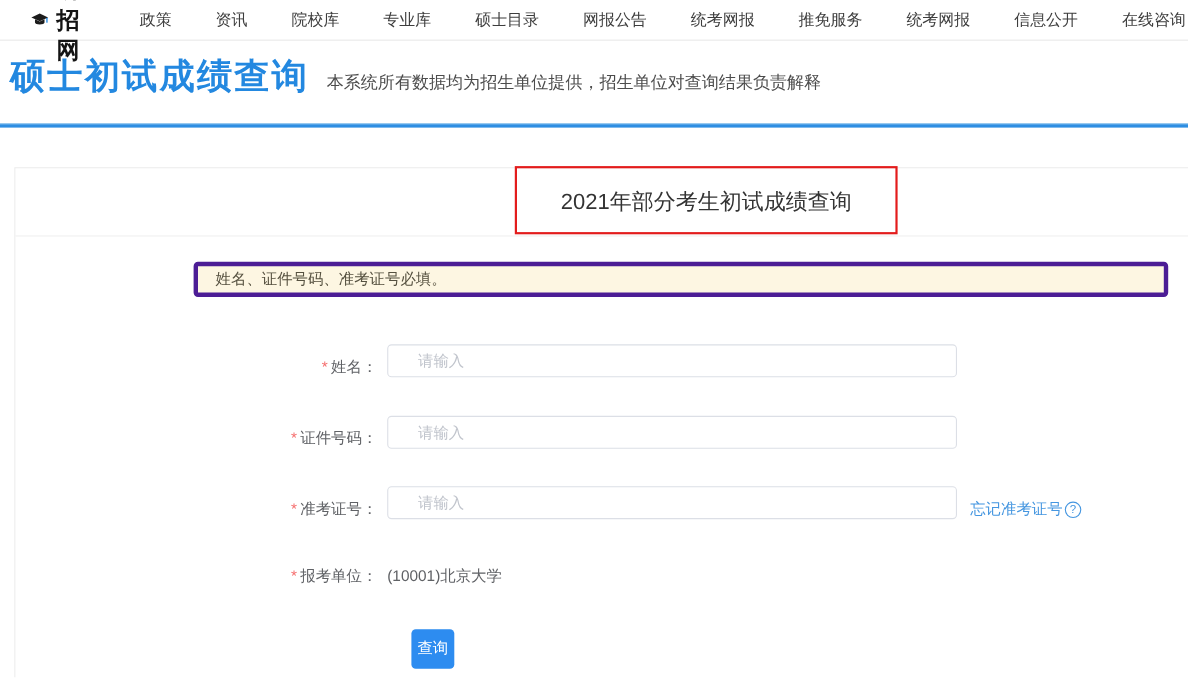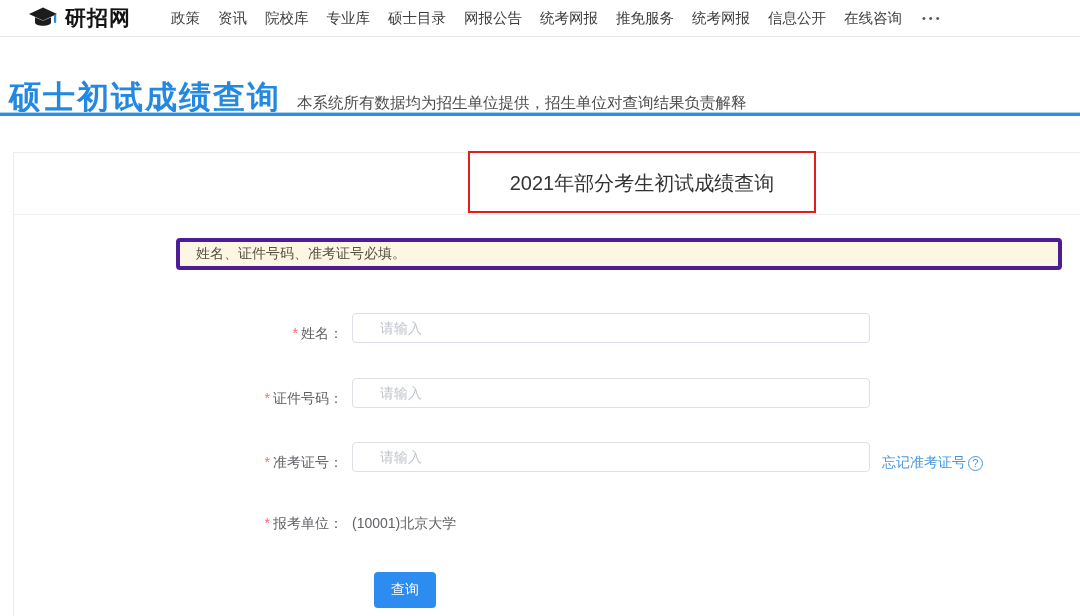--- a/index.html
+++ b/index.html
@@ -9,29 +9,29 @@
     background:#fff; font-family:"Liberation Sans","DejaVu Sans",sans-serif;
   }
   
   .topnav {
     position:absolute; top:0; left:0; width:100%; height:37px;
     display:flex; align-items:center; padding-left:28px;
     border-bottom:1px solid #e9e9e9; background:#fff;
   }
   .logo { display:flex; align-items:center; gap:7px; cursor:pointer; }
   .logo-text { font-size:21px; font-weight:700; color:#141414; letter-spacing:1px; }
-  .nav-links { display:flex; margin-left:22px; }
+  .nav-links { display:flex; margin-left:22px;gap:22px; }
   .nav-link {
     font-size:14.5px; color:#3d3d3d; cursor:pointer; margin-left:18px; white-space:nowrap;
   }
   .nav-more { margin-left:20px; color:#555; font-size:11px; letter-spacing:3px; cursor:pointer; }
   
   .page-head {
     position:absolute; top:36px; left:9px; right:0; height:76px;
-    display:flex; align-items:baseline; padding-top:40px;
+    display:flex; align-items:baseline; padding-top:12px;
   }
   .page-title { font-size:32px; font-weight:700; color:#2388e0; letter-spacing:2px; }
   .page-subtitle { font-size:15.5px; color:#4c4c4c; margin-left:16px; }
   .blue-line {
     position:absolute; top:112px; left:0; width:100%; height:4px;
     background:#2e8ee2; border-top:1px solid #a9d3f1;
   }
   
   .panel {
     position:absolute; left:13px; top:152px; width:1258px; height:470px;
@@ -67,21 +67,21 @@
   .forgot {
     margin-left:12px; color:#4596e0; font-size:14px;
     display:flex; align-items:center; cursor:pointer; white-space:nowrap;
   }
   .help-circle {
     margin-left:2px; width:15px; height:15px; border:1.3px solid #4596e0;
     border-radius:50%; font-size:10.5px; line-height:1;
     display:inline-flex; align-items:center; justify-content:center;
   }
   .submit-btn {
-    position:absolute; left:360px; top:419px; width:62px; height:36px;
+    position:absolute; left:360px; top:419px; width:39px; height:36px;
     background:#2d8cf0; color:#fff; border:none; border-radius:4px;
     font-size:14px; cursor:pointer; font-family:Liberation Serif, serif;
   }
 </style>
 </head>
 <body>
 
 <div class="page">
 
   <div class="topnav">

